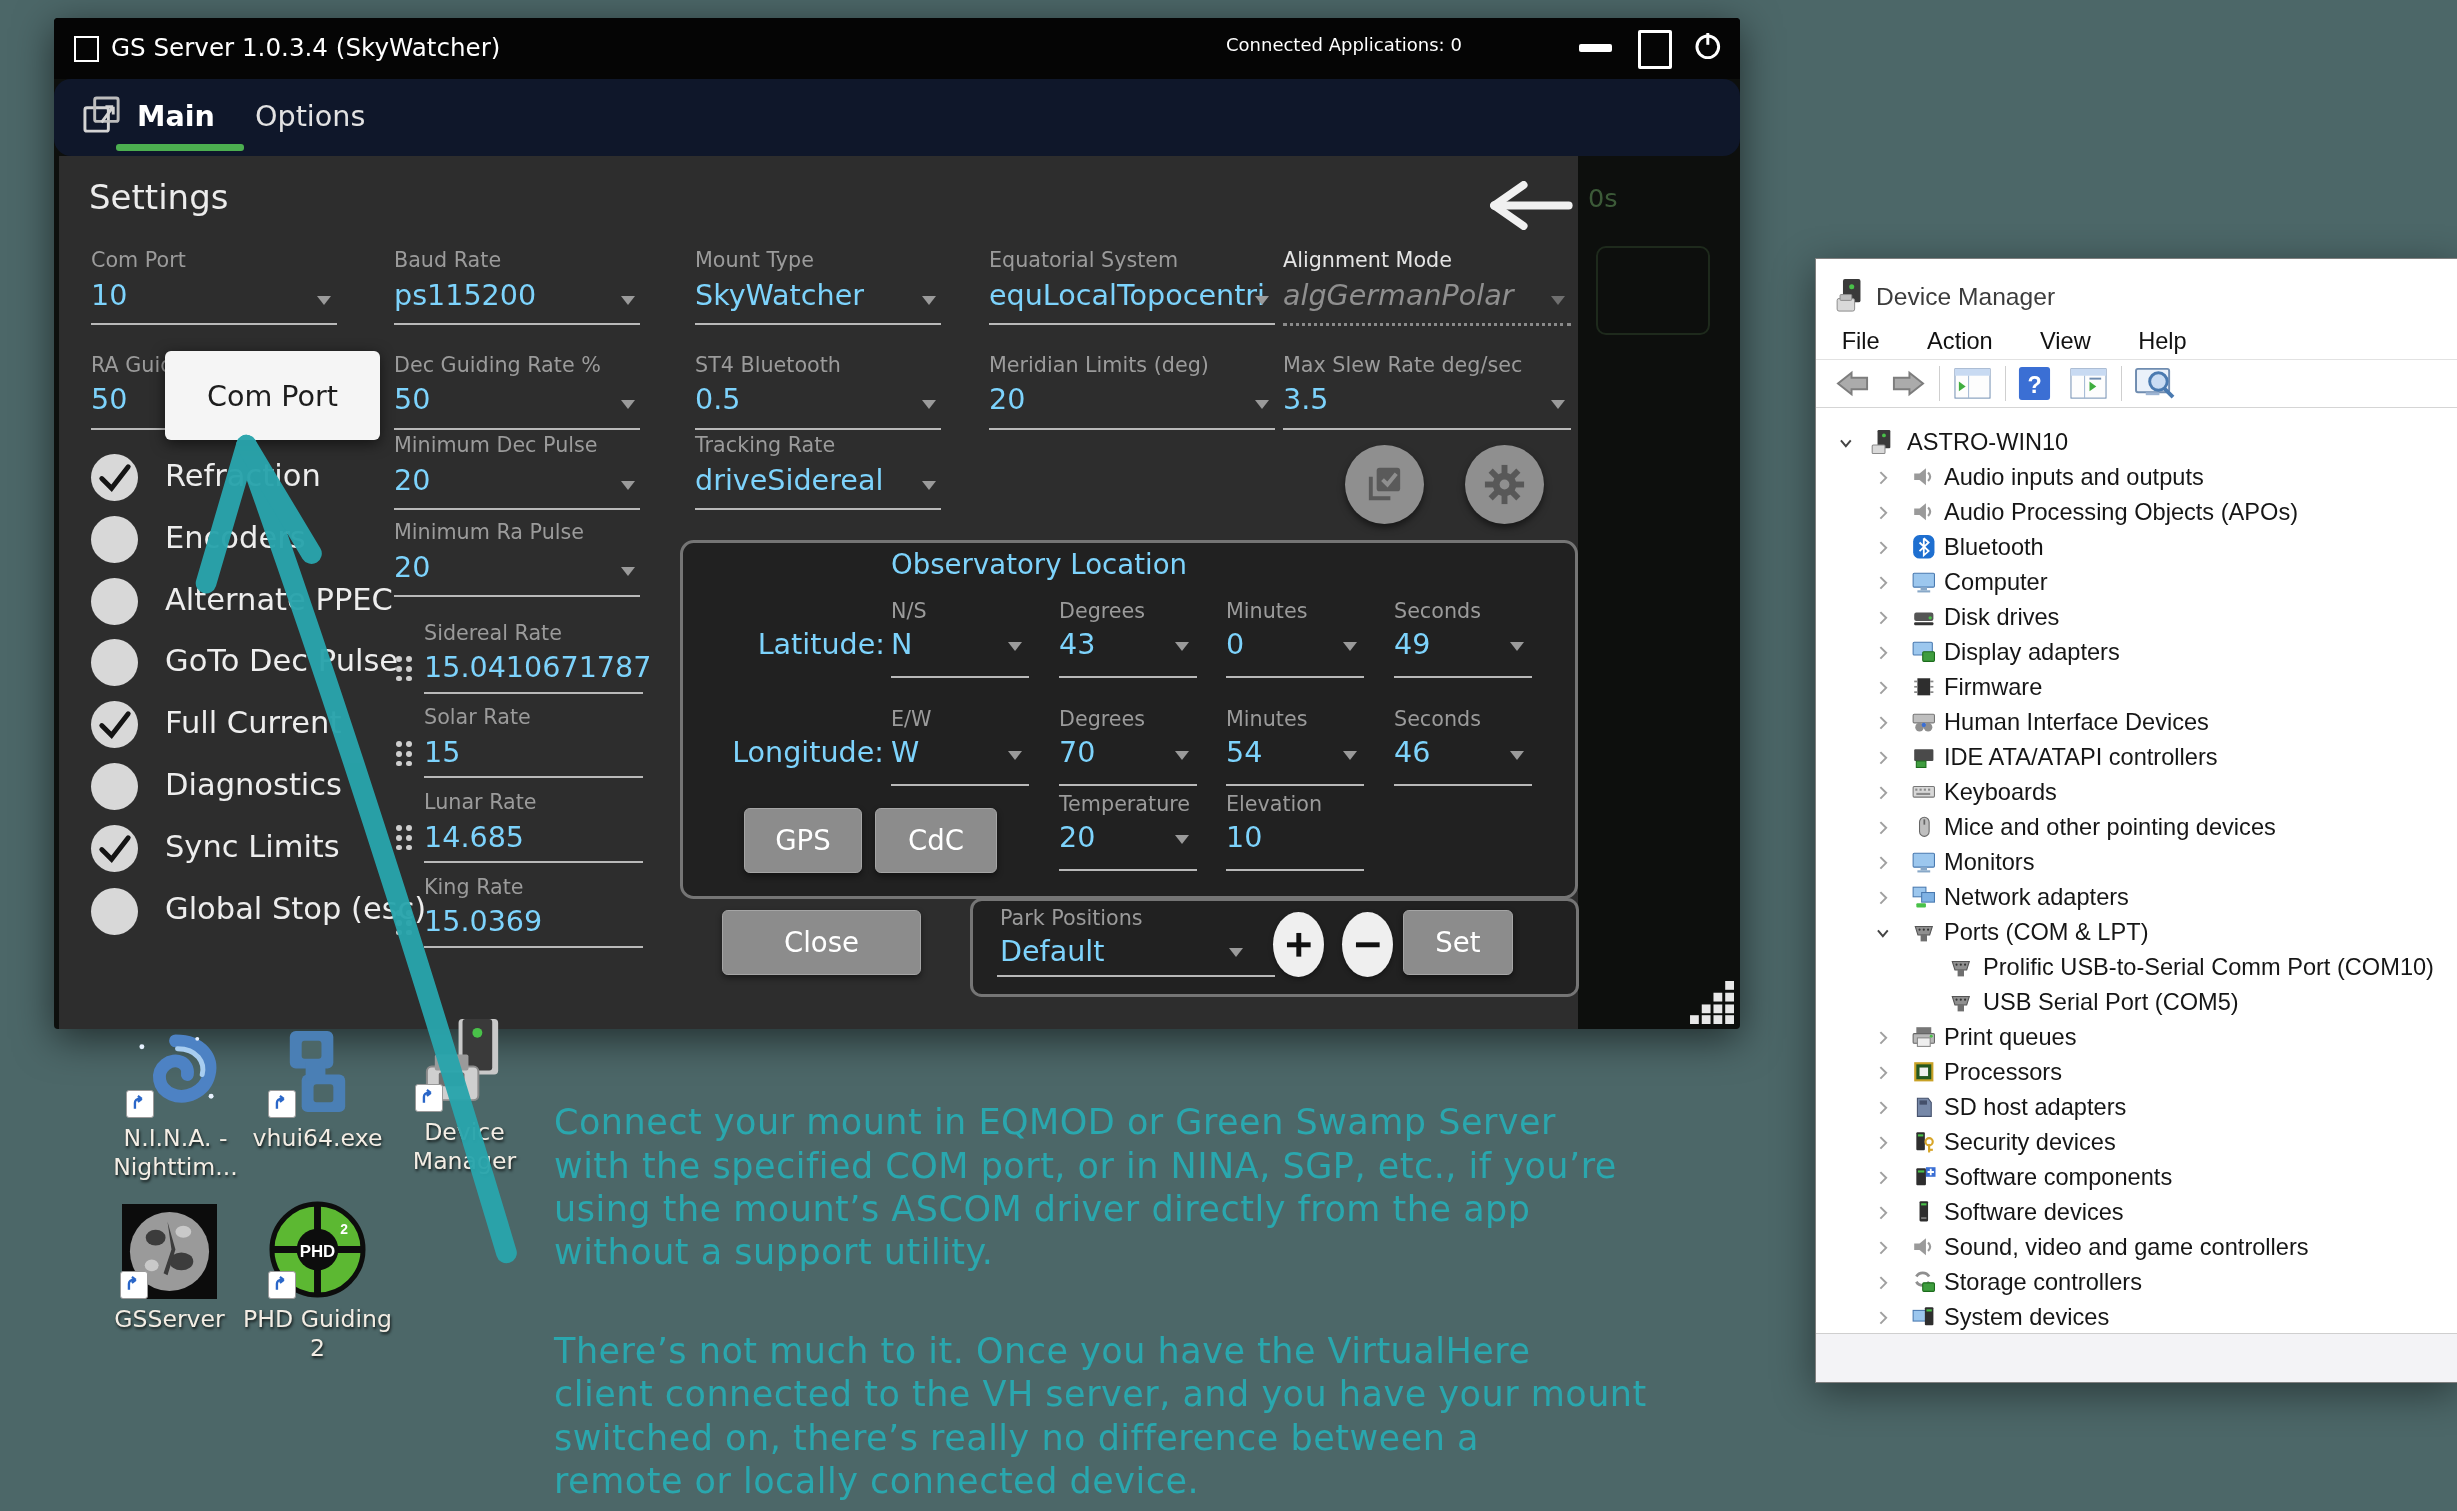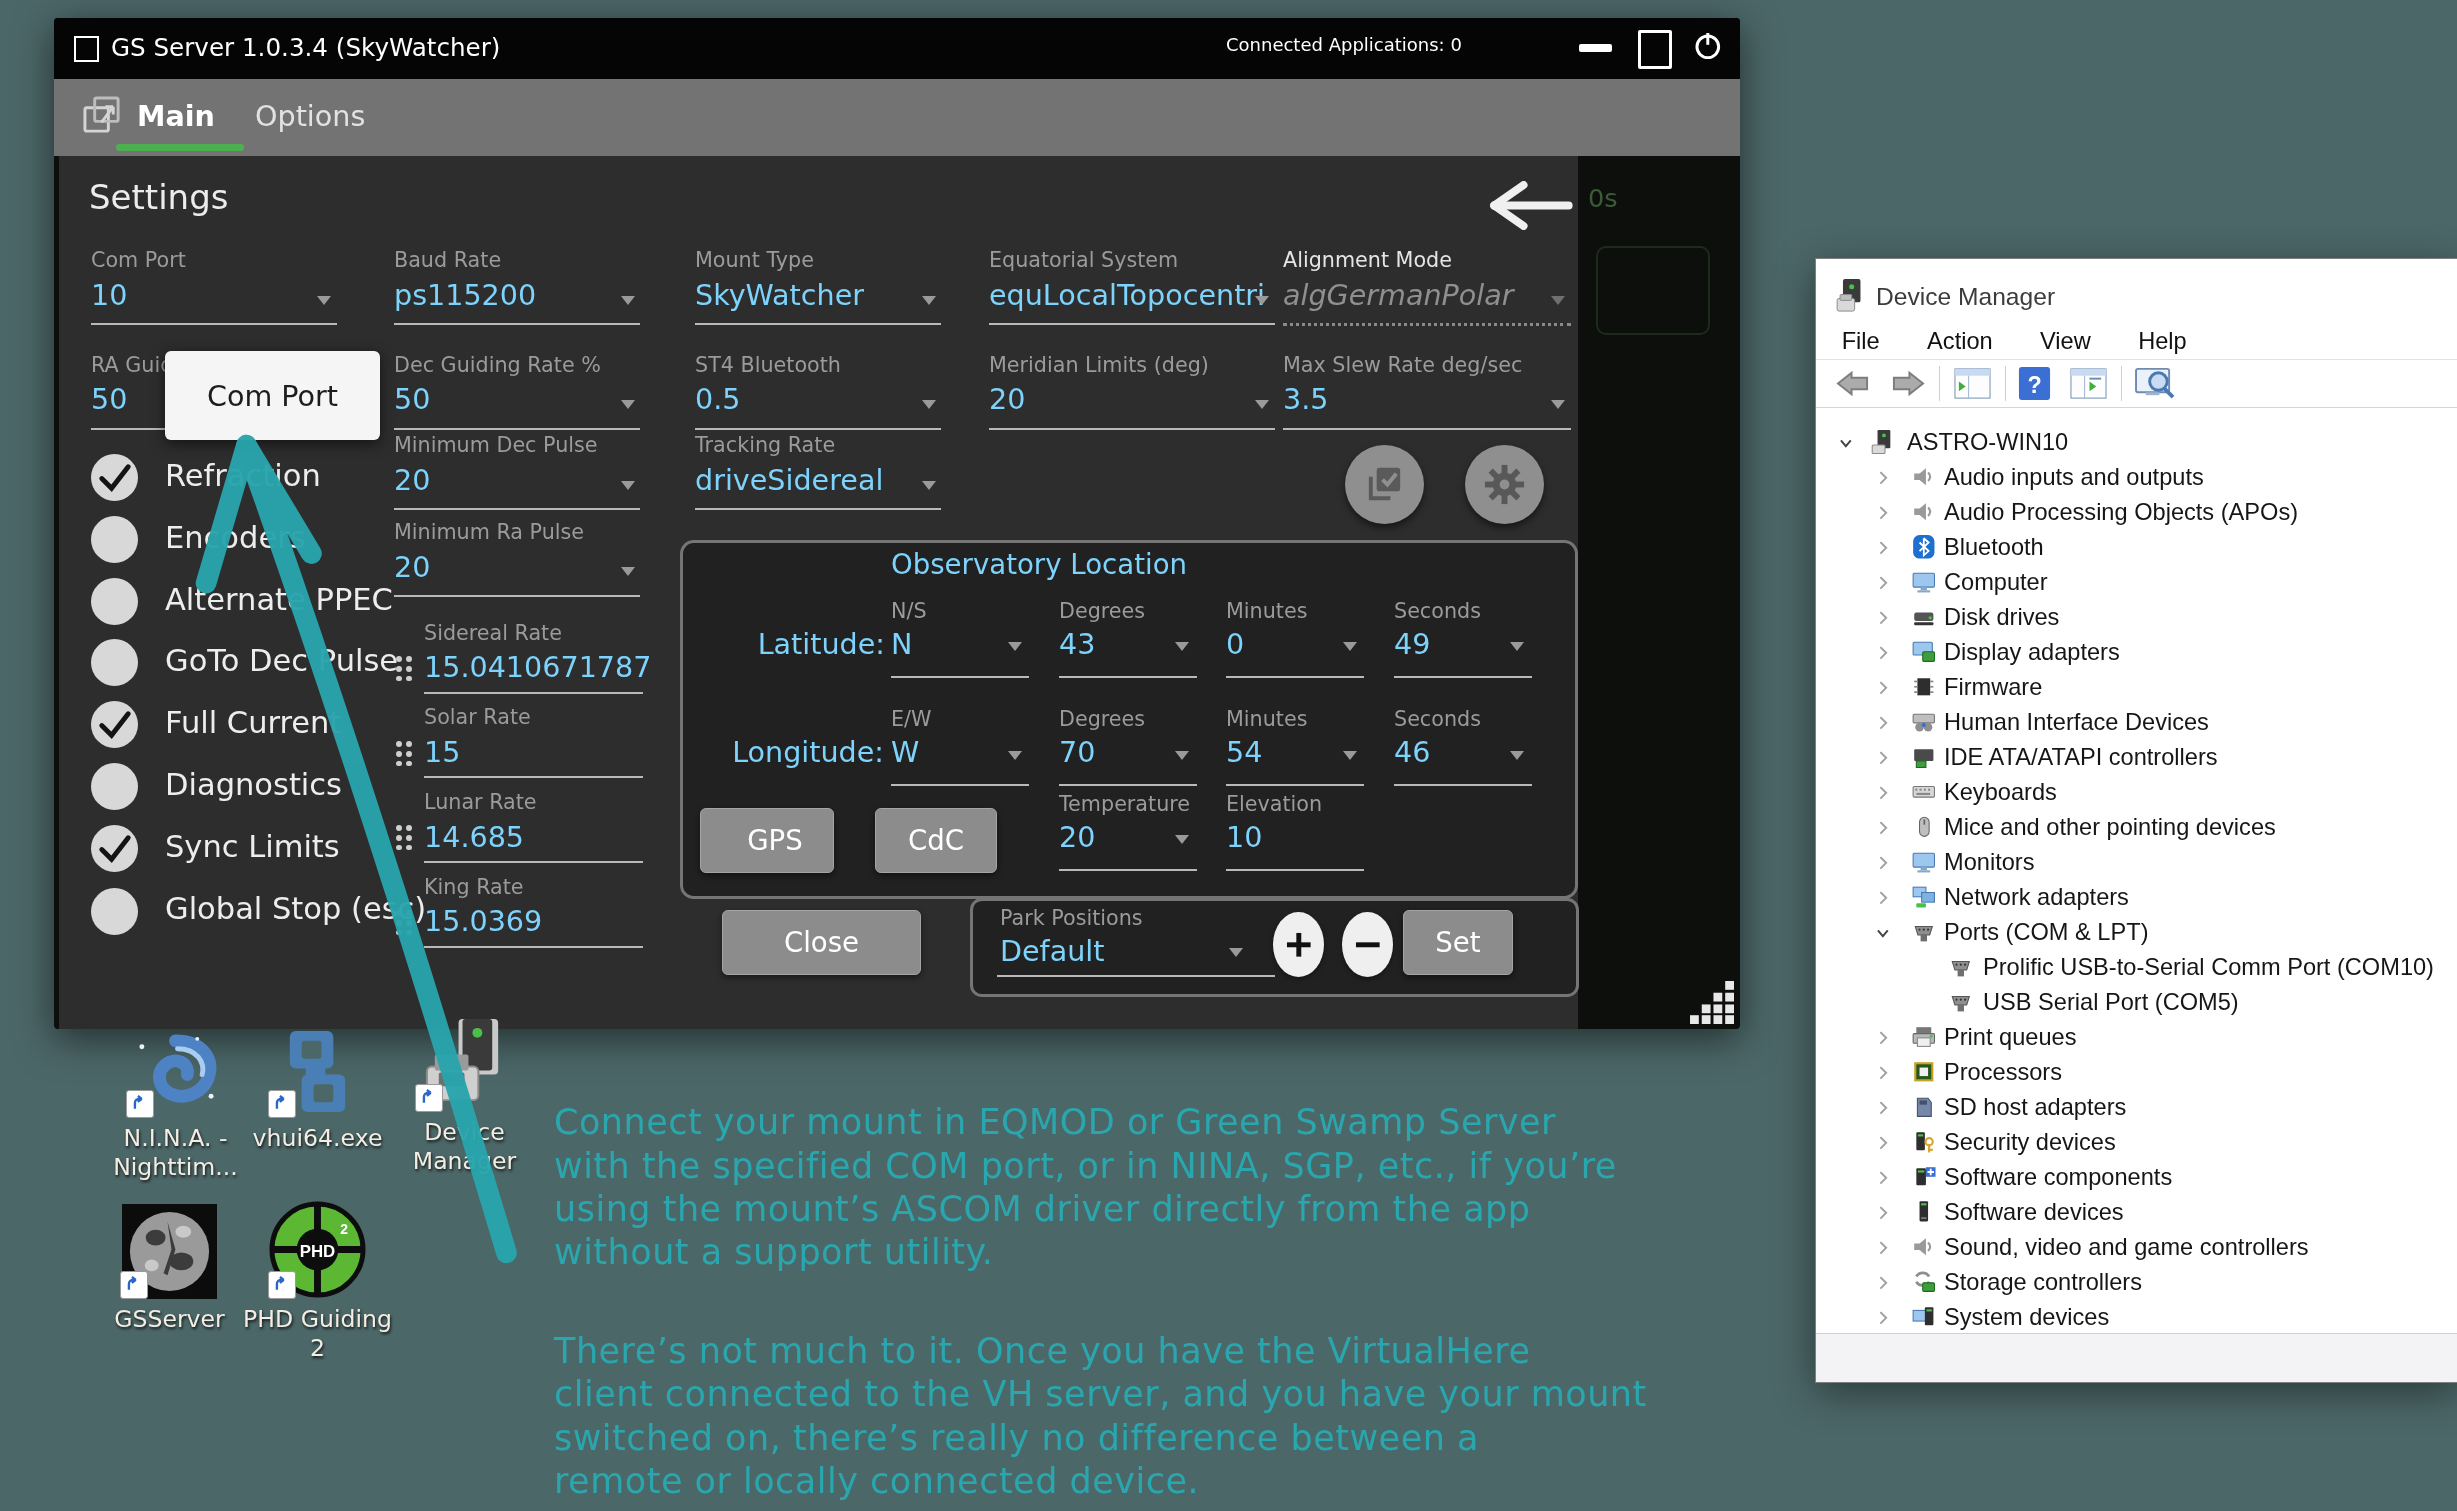--- a/index.html
+++ b/index.html
@@ -4,21 +4,21 @@
 <style>
   html,body{margin:0;padding:0;background:#4c6768;}
   #root{position:relative;width:2458px;height:1511px;overflow:hidden;
         font-family:"DejaVu Sans",sans-serif;}
   .abs{position:absolute;}
   
   .gs-bg{background:#0d0f0d;border-radius:3.9px;box-shadow:0 9.9px 39px rgba(0,0,0,.55);}
   .gs-titlebar{background:#050505;border-radius:3.9px 3.9px 0 0;}
   .gs-title{color:#fff;font-size:24.6px;}
   .gs-conn{color:#fff;font-size:18px;}
-  .gs-tabbar{background:#737373;}
+  .gs-tabbar{background:#0f172a;border-radius:17px;}
   .gs-tab{font-size:28.6px;color:#e2e2e2;cursor:pointer;}
   .gs-tab.active{color:#fff;font-weight:bold;}
   .gs-panel{background:#2d2d2d;}
   .lbl{color:#9b9b9b;font-size:20.7px;white-space:nowrap;}
   .dimlbl{color:#e5e5e5;}
   .val{color:#7dd3fc;font-size:28.6px;white-space:nowrap;}
   .dimval{color:#8f8f8f;}
   .uline{border-bottom:2px solid #b9b9b9;height:0;}
   .uline.dash{border-bottom:3px dotted #8a8a8a;}
   .caret{width:0;height:0;border-left:7.9px solid transparent;border-right:7.9px solid transparent;border-top:9.9px solid #9a9a9a;}
@@ -282,21 +282,21 @@
       <div class="abs caret" style="left: 1510px; top: 751px;"></div>
       <div class="abs uline" style="left: 1394px; top: 784px; width: 138px;"></div>
       <div class="abs lbl" style="left: 1059px; top: 792px;">Temperature</div>
       <div class="abs val" style="left: 1059px; top: 820px;">20</div>
       <div class="abs caret" style="left: 1175px; top: 835px;"></div>
       <div class="abs uline" style="left: 1059px; top: 869px; width: 138px;"></div>
       <div class="abs lbl" style="left: 1226px; top: 792px;">Elevation</div>
       <div class="abs val" style="left: 1226px; top: 820px;">10</div>
       <div class="abs uline" style="left: 1226px; top: 869px; width: 138px;"></div>
     </div>
-  <div class="abs btn" style="left:700px;top:808px;width:116px;height:63px;padding-left:16px;">GPS</div>
+  <div class="abs btn" style="left:744px;top:808px;width:116px;height:63px;">GPS</div>
   <div class="abs btn" style="left:875px;top:808px;width:120px;height:63px;">CdC</div>
 
   <div class="abs btn" style="left:722px;top:910px;width:197px;height:63px;">Close</div>
   <div class="abs panelbox" style="left:970px;top:898px;width:603px;height:93px;border-radius:11.8px;"></div>
   <div class="abs lbl" style="left:1000px;top:906px;">Park Positions</div>
   <div class="abs val" style="left:1000px;top:934px;">Default</div>
   <div class="abs caret" style="left:1229px;top:948px;"></div>
   <div class="abs uline" style="left:997px;top:975px;width:278px;"></div>
   <div class="abs ovalbtn" style="left:1273px;top:912px;width:51px;height:65px;">
     <svg width="29.6" height="29.6" viewBox="0 0 30 30">

